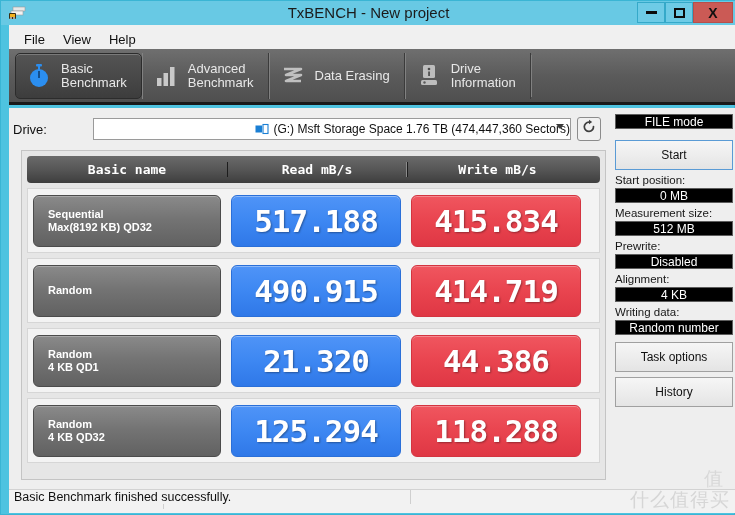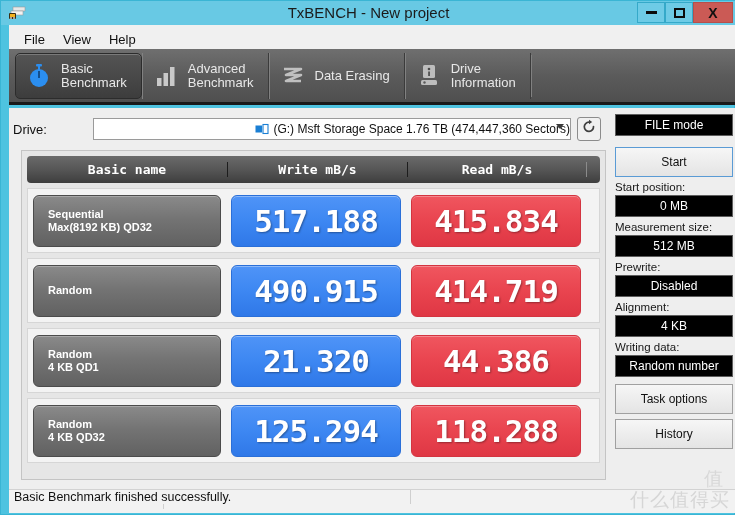--- a/index.html
+++ b/index.html
@@ -225,21 +225,21 @@
     box-shadow: inset 0 1px 0 rgba(255,255,255,0.3);
   }
   .val-num { font-size: 31px; }
 
   
   .sidebar {
     position: absolute; left: 606px; top: 6px;
     width: 118px; height: 370px;
   }
   .sb-readout {
-    width: 118px; height: 22px;
+    width: 118px; height: 15px;
     background: #000000;
     border: 1px solid #5d5d5d;
     color: #ffffff;
     font-size: 12px;
     display: flex; align-items: center; justify-content: center;
   }
   .sb-button {
     width: 118px; height: 30px;
     background: linear-gradient(180deg, #f6f6f6 0%, #e4e4e4 100%);
     border: 1px solid #a0a0a0;
@@ -401,22 +401,22 @@
             <path d="M8 0.8 L8 5.2 L11.2 3" fill="#3f3f3f"></path>
           </svg>
         </span>
       </div>
     </div>
 
     <div class="results">
 
       <div class="res-head">
         <div class="cell cell-name">Basic name</div>
+        <div class="cell cell-read">Read mB/s</div>
         <div class="cell cell-write">Write mB/s</div>
-        <div class="cell cell-read">Read mB/s</div>
       </div>
 
       <div class="res-row">
         <div class="task-box">
           <span class="task-l1">Sequential</span>
           <span class="task-l2">Max(8192 KB) QD32</span>
         </div>
         <div class="val-box val-read">
           <span class="val-num">517.188</span>
         </div>

